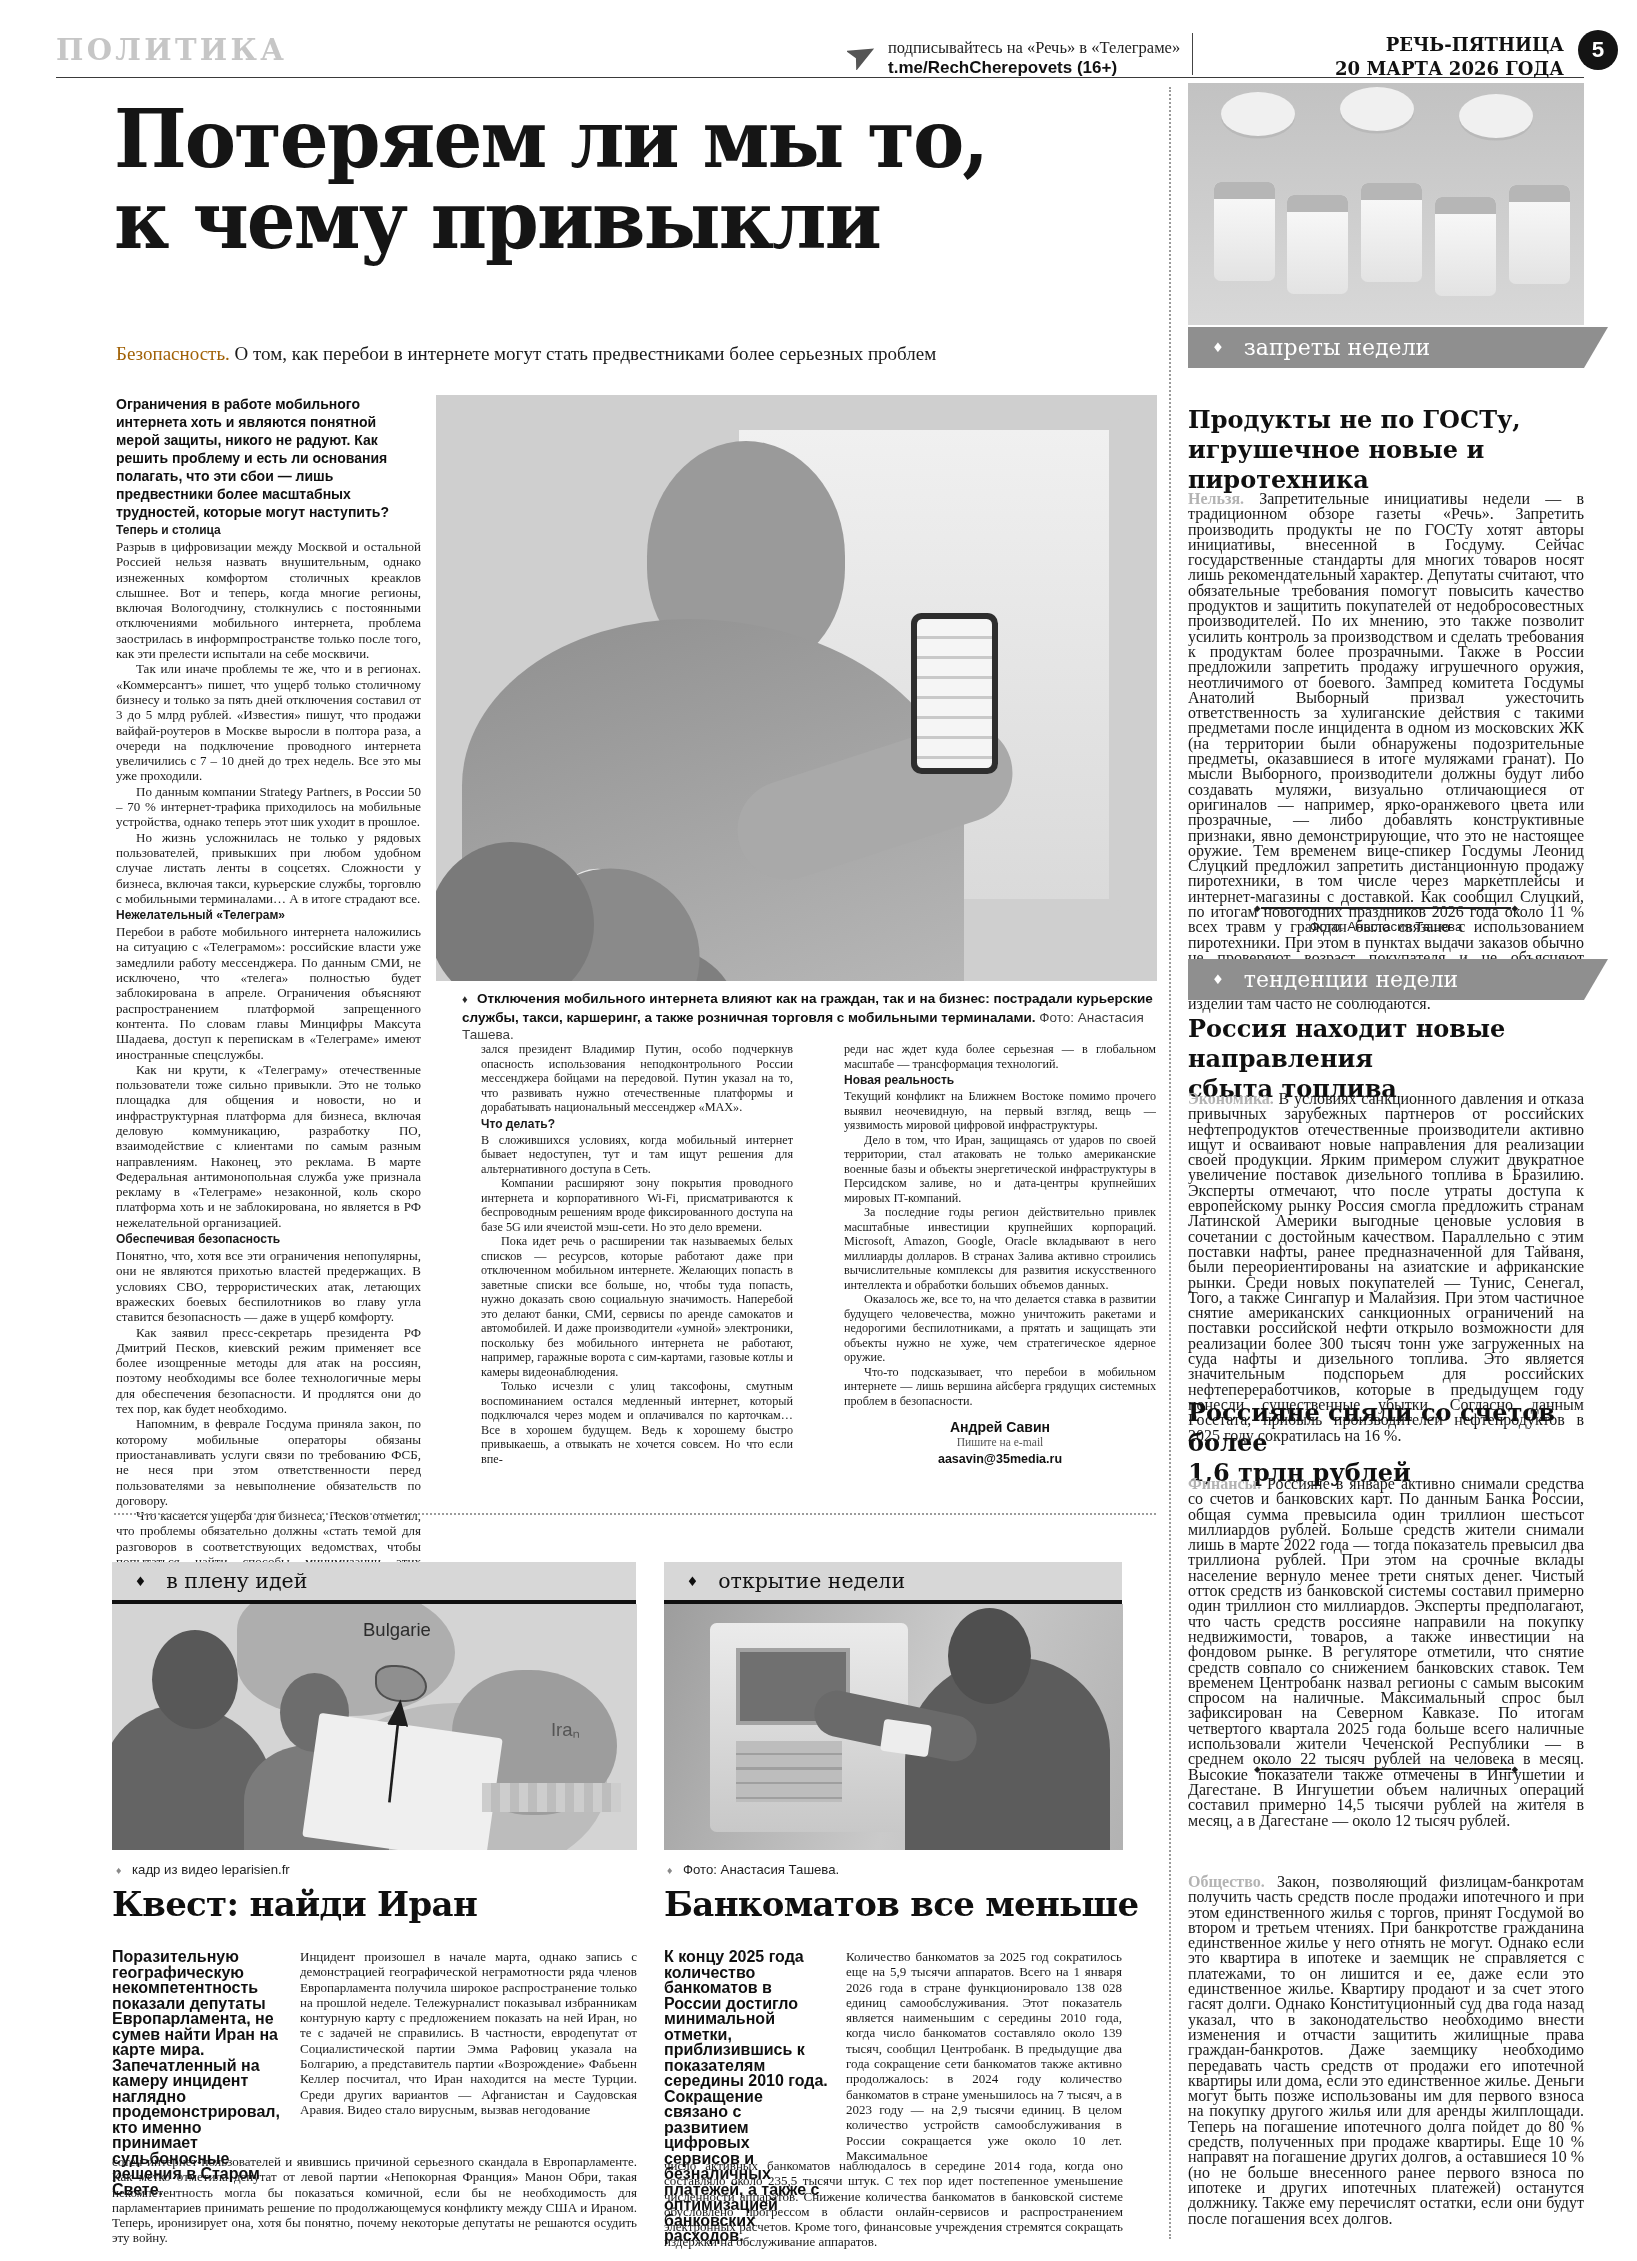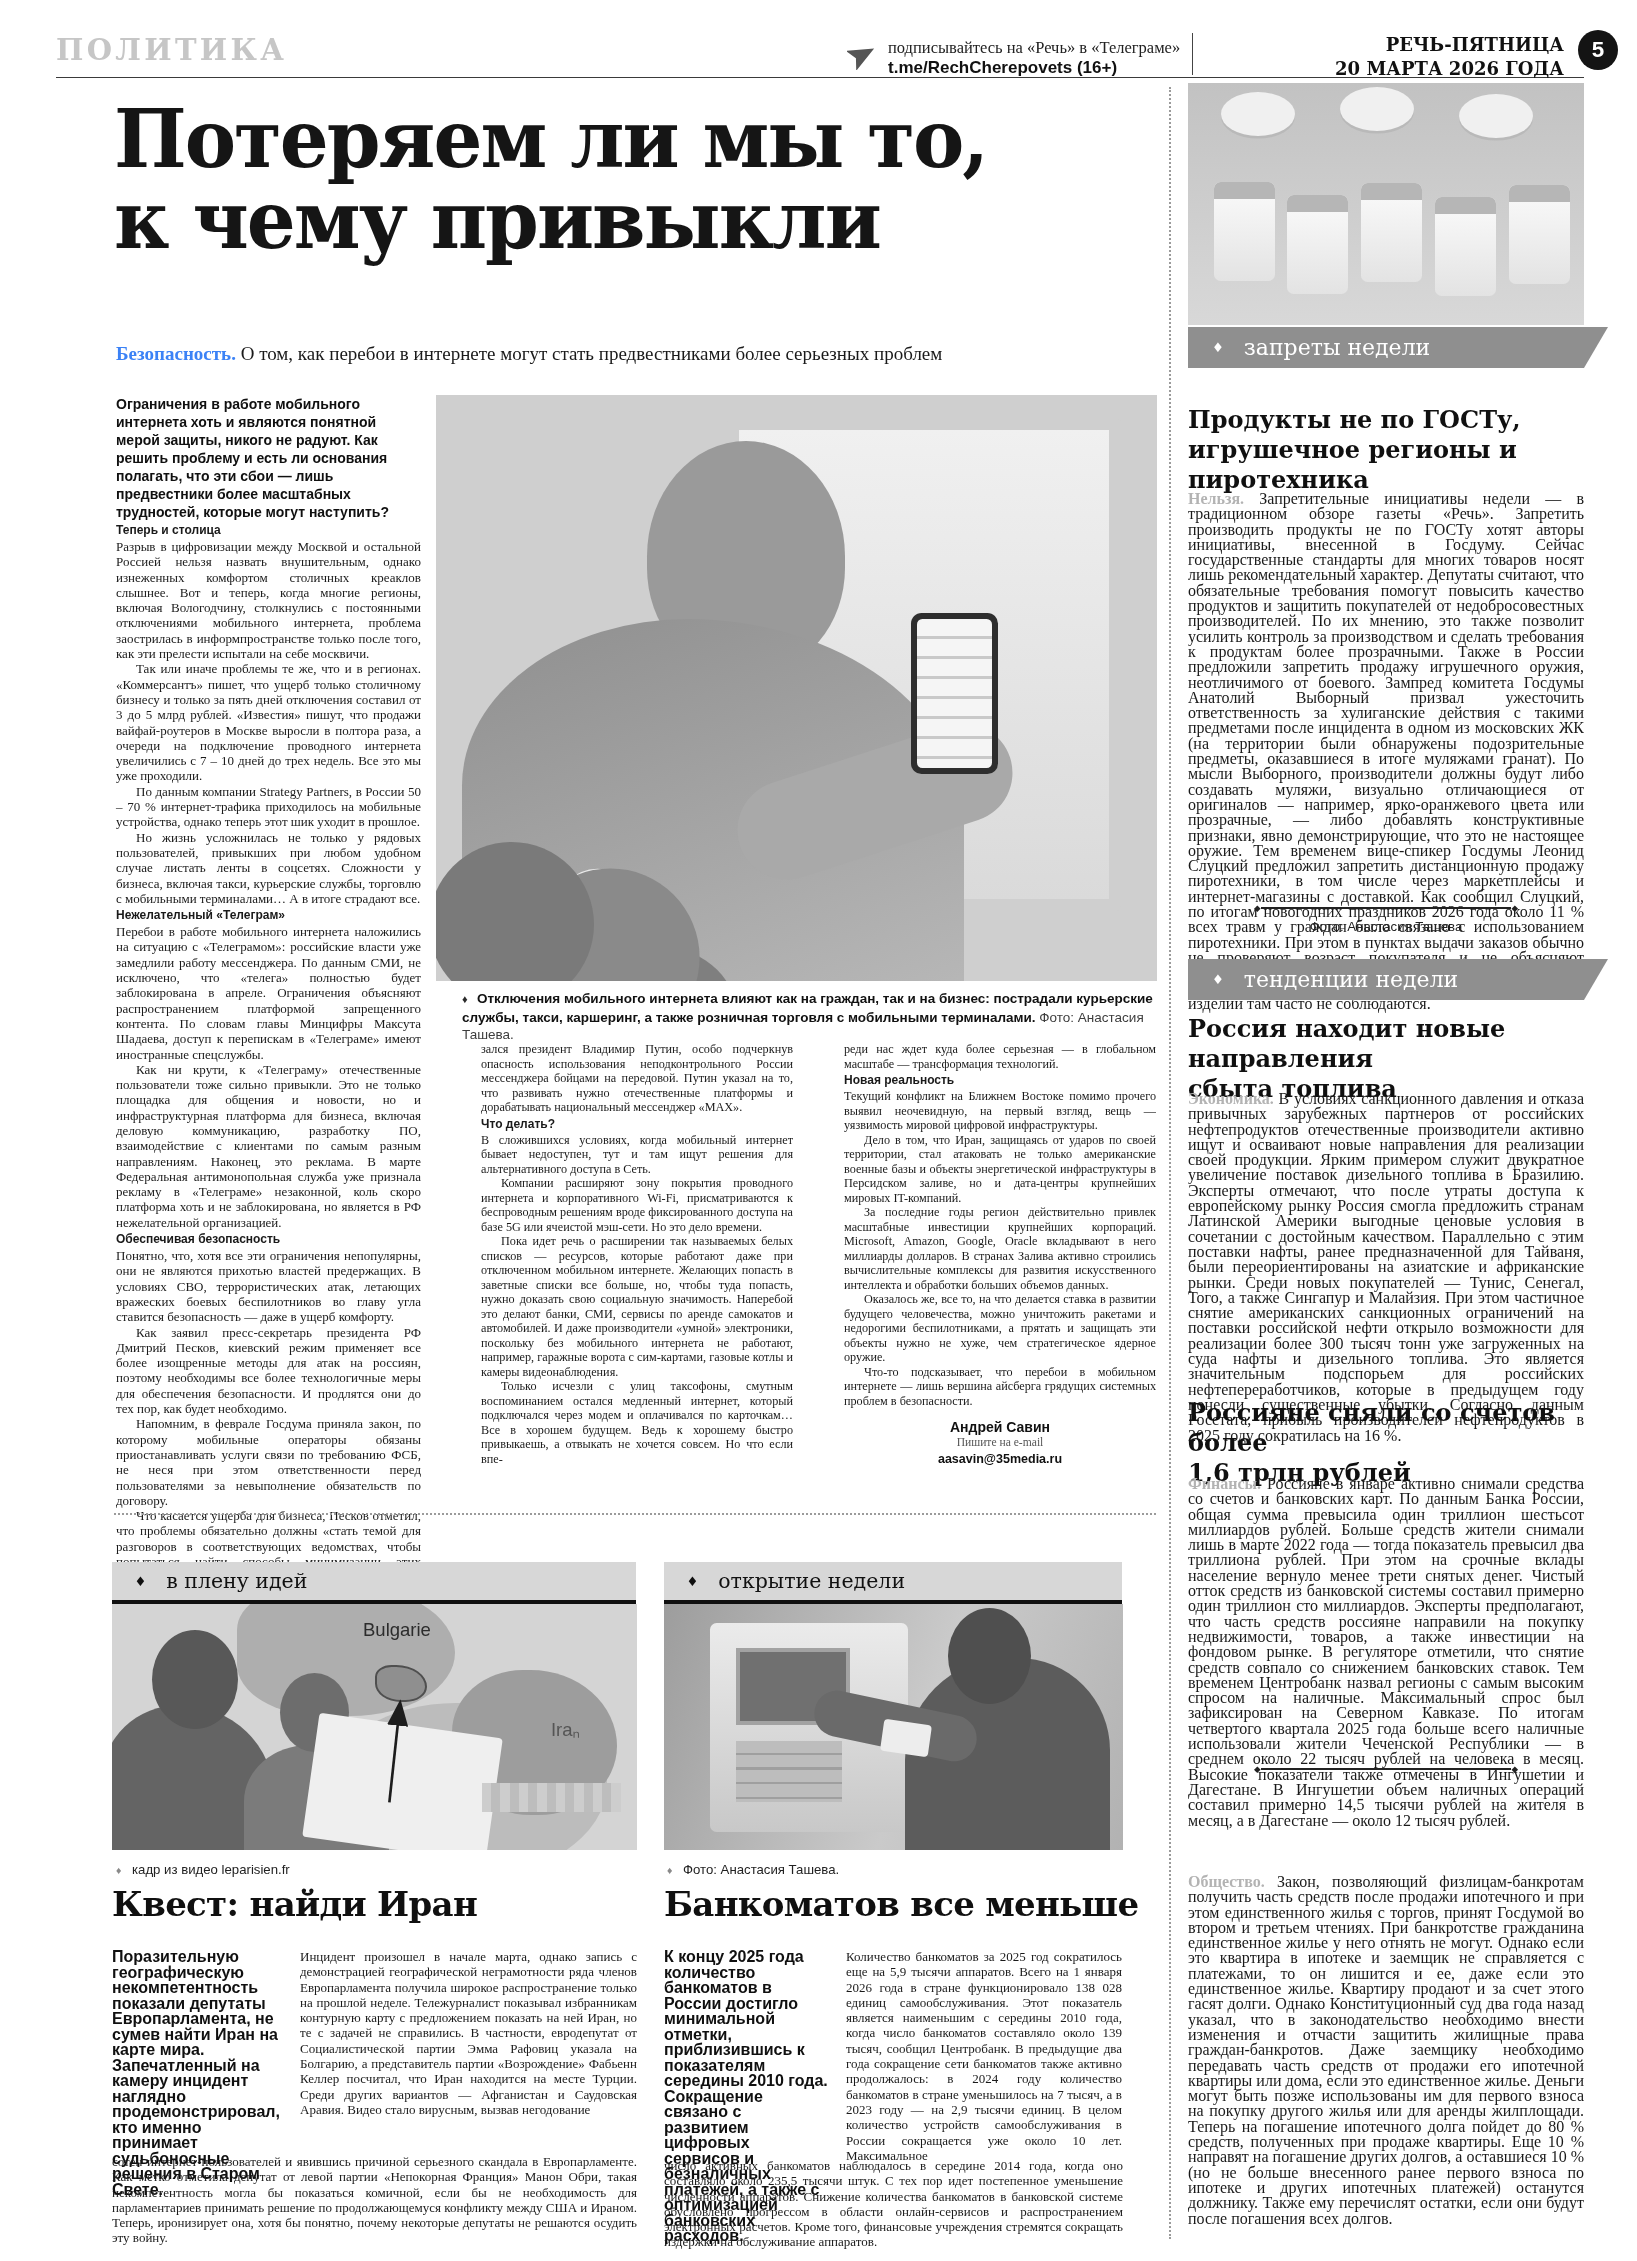--- a/index.html
+++ b/index.html
@@ -13,21 +13,21 @@
   .sub2{font-family:"Liberation Sans",sans-serif;font-weight:bold;font-size:17px;color:#111;}
   .vrule{width:1.3px;background:#444;}
   .edition{font-family:"DejaVu Serif",serif;font-weight:bold;font-size:18px;line-height:24px;color:#111;text-align:right;}
   .pagenum{width:40px;height:40px;border-radius:50%;background:#141414;color:#fff;
            font-family:"Liberation Sans",sans-serif;font-weight:bold;font-size:22.4px;
            display:flex;align-items:center;justify-content:center;}
   
   .headline{font-family:"DejaVu Serif",serif;font-weight:800;font-size:77px;line-height:78px;
             letter-spacing:-2px;color:#151515;transform:scaleY(1.04);transform-origin:top left;}
   .kicker{font-size:19px;line-height:22.4px;}
-  .kicker .lab{font-weight:bold;color:#3b82f6;}
+  .kicker .lab{font-weight:normal;color:#a16207;}
   
   .col{font-size:13px;line-height:15.3px;text-align:justify;}
   .col p{margin:0;}
   .col p.ind{text-indent:20px;}
   .leadbold{font-family:"Liberation Sans",sans-serif;font-weight:bold;font-size:14px;line-height:18px;
             color:#101010;text-align:left;margin:0 0 16px 0;}
   .subhead{font-family:"Liberation Sans",sans-serif;font-weight:bold;font-size:12px;line-height:18px;
            margin:13.2px 0 4.6px 0;text-align:left;text-indent:0;}
   .ucol{font-size:12.2px;line-height:14.5px;}
   
@@ -247,21 +247,21 @@
     <div class="jar" style="left:173px;top:100px;"></div>
     <div class="jar" style="left:247px;top:114px;"></div>
     <div class="jar" style="left:321px;top:102px;"></div>
   </div>
   <div class="abs banner banner-dark" style="left:1188px;top:327px;width:396px;">
     <span class="dia">♦</span>
     <span>запреты недели</span>
   </div>
   <div class="abs stitle side" style="left:1188px;top:405px;width:396px;">
     <div>Продукты не по ГОСТу,</div>
-    <div>игрушечное регионы и пиротехника</div>
+    <div>игрушечное новые и пиротехника</div>
   </div>
   <div class="abs sbody" style="left:1188px;top:491px;width:396px;">
     <span class="lab">Нельзя.</span><span> Запретительные инициативы недели — в традиционном обзоре газеты «Речь». Запретить производить продукты не по ГОСТу хотят авторы инициативы, внесенной в Госдуму. Сейчас государственные стандарты для многих товаров носят лишь рекомендательный характер. Депутаты считают, что обязательные требования помогут повысить качество продуктов и защитить покупателей от недобросовестных производителей. По их мнению, это также позволит усилить контроль за производством и сделать требования к продуктам более прозрачными. Также в России предложили запретить продажу игрушечного оружия, неотличимого от боевого. Зампред комитета Госдумы Анатолий Выборный призвал ужесточить ответственность за хулиганские действия с такими предметами после инцидента в одном из московских ЖК (на территории были обнаружены подозрительные предметы, оказавшиеся в итоге муляжами гранат). По мысли Выборного, производители должны будут либо создавать муляжи, визуально отличающиеся от оригиналов — например, ярко-оранжевого цвета или прозрачные, — либо добавлять конструктивные признаки, явно демонстрирующие, что это не настоящее оружие. Тем временем вице-спикер Госдумы Леонид Слуцкий предложил запретить дистанционную продажу пиротехники, в том числе через маркетплейсы и интернет-магазины с доставкой. Как сообщил Слуцкий, по итогам новогодних праздников 2026 года около 11 % всех травм у граждан было связано с использованием пиротехники. При этом в пунктах выдачи заказов обычно не проверяют возраст покупателя и не объясняют правила использования пиротехники и меры безопасности. Кроме того, требования к хранению таких изделий там часто не соблюдаются.</span>
   </div>
   <div class="abs diasep" style="left:1254px;top:903px;width:264px;">
       <span class="ln"></span>
     </div>
   <div class="abs smallcap" style="left:1188px;top:919px;width:396px;text-align:center;">Фото: Анастасия Ташева</div>
 
   <div class="abs banner banner-dark" style="left:1188px;top:959px;width:396px;">

